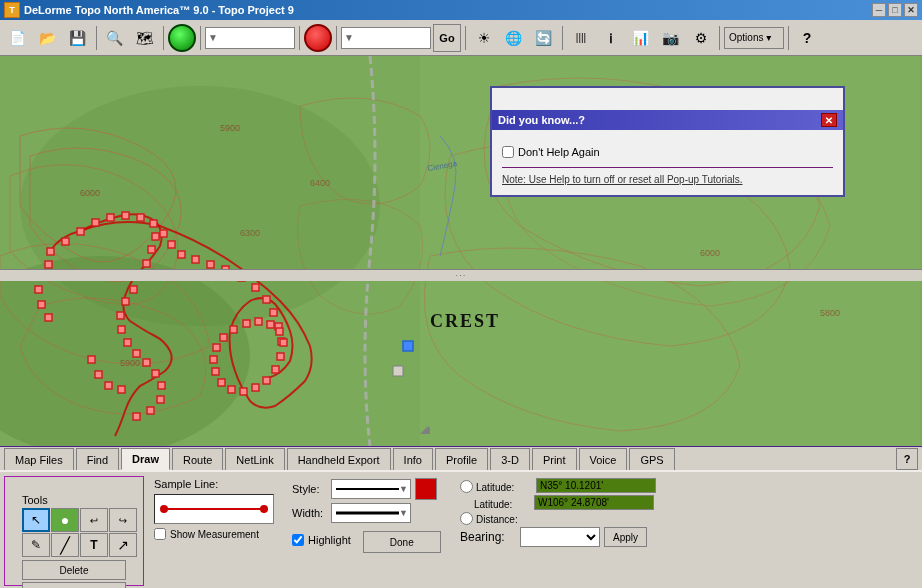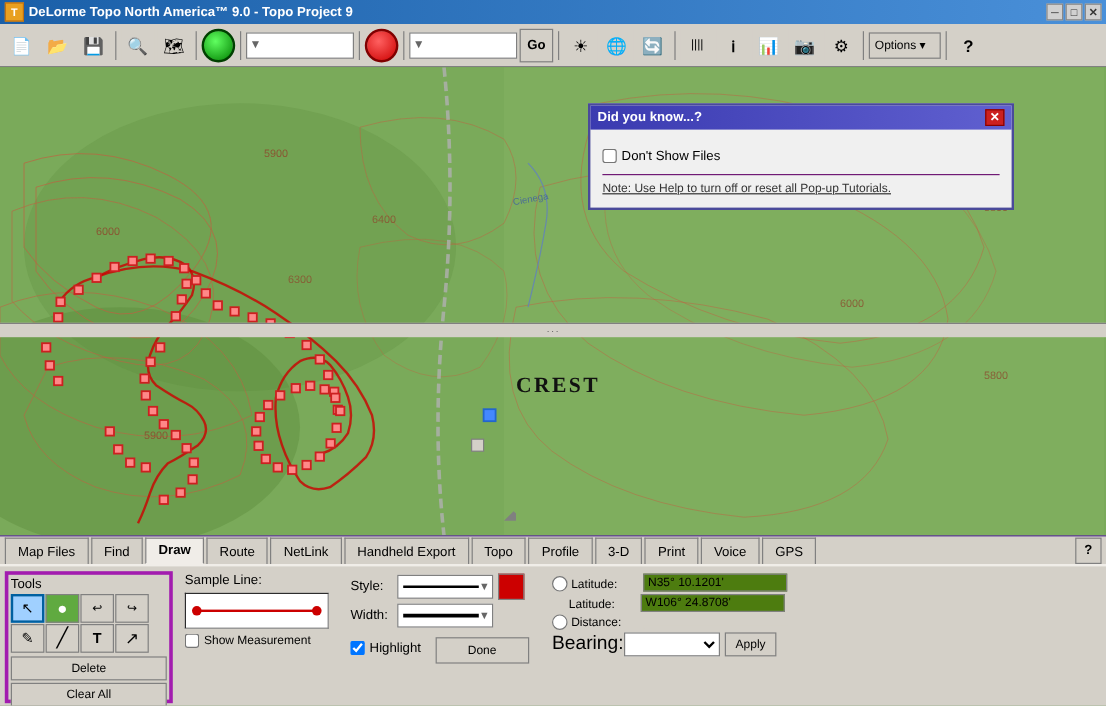--- a/index.html
+++ b/index.html
@@ -110,20 +110,21 @@
     }
     #dyk-titlebar {
       background: linear-gradient(to right, #3a3ab0, #6060d0);
       color: white;
       padding: 3px 6px;
       font-size: 11px;
       font-weight: bold;
       display: flex;
       align-items: center;
       justify-content: space-between;
+      margin-top: 22px;
     }
     #dyk-close {
       width: 16px; height: 14px;
       background: #cc2020;
       border: 1px solid #880000;
       color: white;
       display: flex; align-items: center; justify-content: center;
       font-size: 10px; font-weight: bold; cursor: pointer;
     }
     #dyk-body {
@@ -195,23 +196,23 @@
       background: #d4d0c8;
       border-top: 2px solid #f0ede8;
       display: flex;
       padding: 4px;
       gap: 8px;
     }
 
     
     #tools-section {
       width: 140px;
-      border: 3px solid #a21caf;
-      background: #d4d0c8;
-      padding: 2px;
+      border: 1px solid #a21caf;
+      background: #d4d0c8;
+      padding: 17px;
     }
     #tools-title {
       font-size: 11px;
       margin-bottom: 2px;
     }
     .tools-grid {
       display: grid;
       grid-template-columns: repeat(4, 28px);
       gap: 1px;
       margin-bottom: 3px;
@@ -317,21 +318,21 @@
     .latlon-value {
       font-size: 10px;
       border: 1px solid #808080;
       background: #4d7c0f;
       padding: 1px 3px;
       width: 120px;
     }
     .bearing-row {
       display: flex; align-items: center; margin-top: 2px;
     }
-    .bearing-label { font-size: 16px; width: 60px; }
+    .bearing-label { font-size: 12px; width: 60px; }
     .bearing-dropdown {
       width: 80px; height: 20px;
       border: 1px solid #808080;
       background: white;
       font-size: 10px;
     }
     .apply-btn {
       height: 20px;
       padding: 0 8px;
       border: 1px solid #808080;
@@ -532,21 +533,21 @@
   <div id="crest-label">CREST</div>
 
   <div id="did-you-know">
     <div id="dyk-titlebar">
       <span>Did you know...?</span>
       <div id="dyk-close">✕</div>
     </div>
     <div id="dyk-body">
       <div id="dyk-checkbox-row">
         <input type="checkbox" style="width: 12px; height: 12px;">
-        <label>Don't Show Files</label>
+        <label>Don't Help Again</label>
       </div>
       <div id="dyk-note">Note: Use Help to turn off or reset all Pop-up Tutorials.</div>
     </div>
   </div>
 
   <div id="map-scroll-handle">
     <span class="scroll-dots">···</span>
   </div>
 </div>
 
@@ -563,21 +564,21 @@
   <div class="tab-btn">
     <span>Route</span>
   </div>
   <div class="tab-btn">
     <span>NetLink</span>
   </div>
   <div class="tab-btn">
     <span>Handheld Export</span>
   </div>
   <div class="tab-btn">
-    <span>Topo</span>
+    <span>Info</span>
   </div>
   <div class="tab-btn">
     <span>Profile</span>
   </div>
   <div class="tab-btn">
     <span>3-D</span>
   </div>
   <div class="tab-btn">
     <span>Print</span>
   </div>

